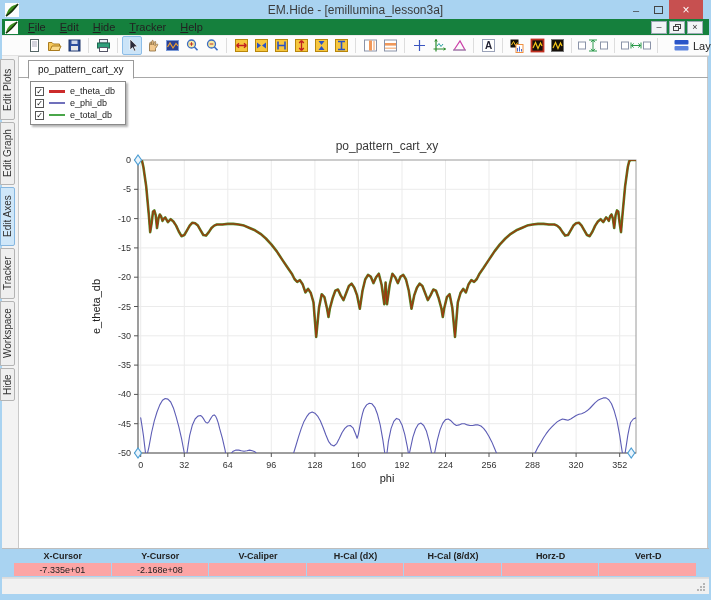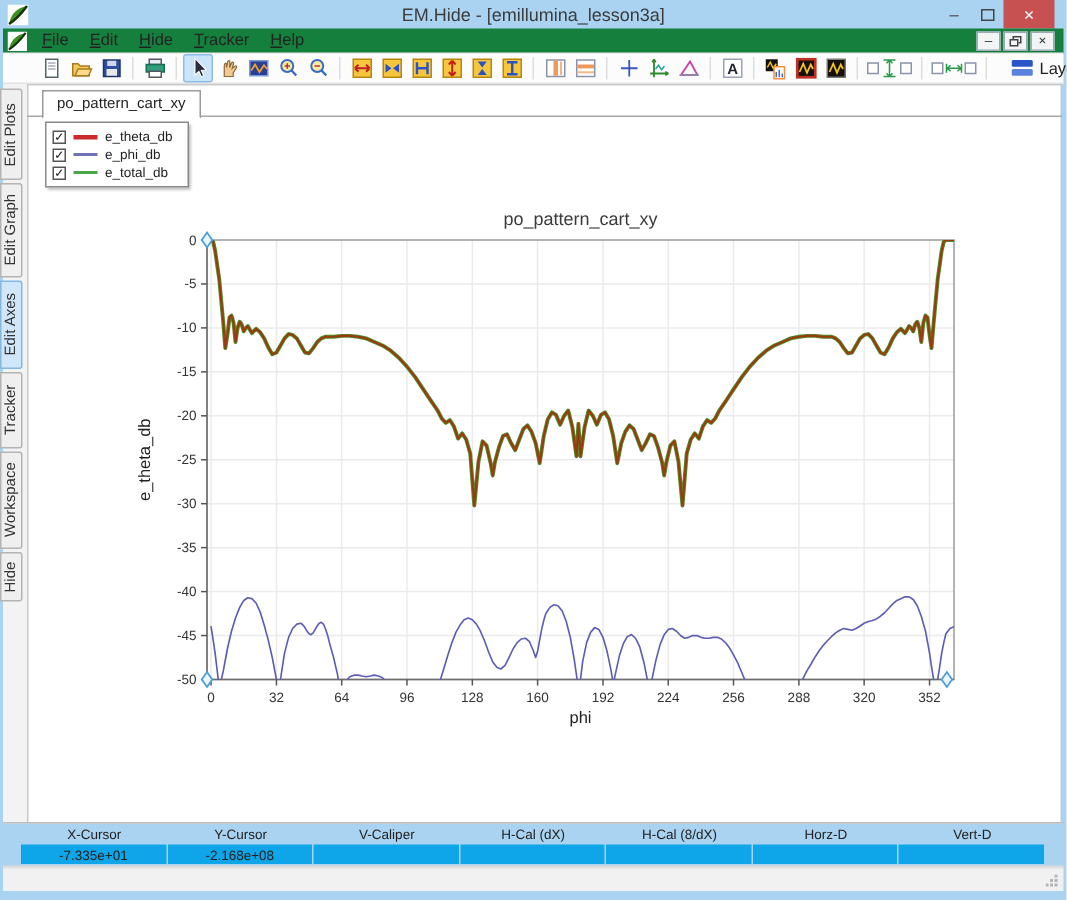--- a/index.html
+++ b/index.html
@@ -73,23 +73,23 @@
 
   
   .chart-title { left:138px; top:139px; width:498px; text-align:center;
                  font-size:12px; color:#3a3a3a; }
   #plot-svg { left:88px; top:148px; }
 
   
   .sline-top { left:2px; top:548px; width:707px; height:1px; background:#bdbdbd; }
   .stable { left:14px; top:550px; width:683px; }
   .srow { display:grid; grid-template-columns:repeat(7,1fr); }
-  .shead { height:12px; font-size:9px; font-weight:normal; color:#222;
+  .shead { height:12px; font-size:9px; font-weight:bold; color:#222;
            display:flex; align-items:center; justify-content:center; }
-  .scell { height:13px; margin:1px 1px 0 0; background:#0ea5e9; font-size:9px; color:#222;
+  .scell { height:13px; margin:1px 1px 0 0; background:#fca5a5; font-size:9px; color:#222;
            display:flex; align-items:center; justify-content:center; }
   .sline-bot { left:2px; top:577px; width:707px; height:1px; background:#dcdcdc; }
   .statusstrip { left:2px; top:578px; width:707px; height:16px; background:#f1f1f1;
                  border-top:1px solid #e0e0e0; }
   .grip { position:absolute; right:3px; bottom:2px; }
 </style>
 </head>
 <body>
 
 <div class="abs titlebar">

